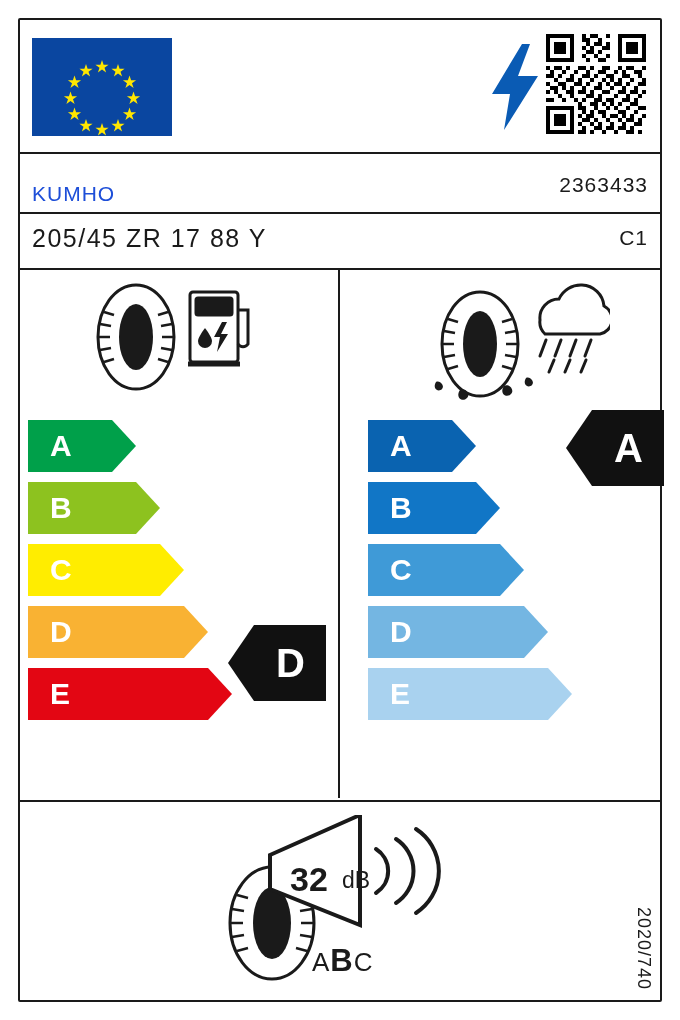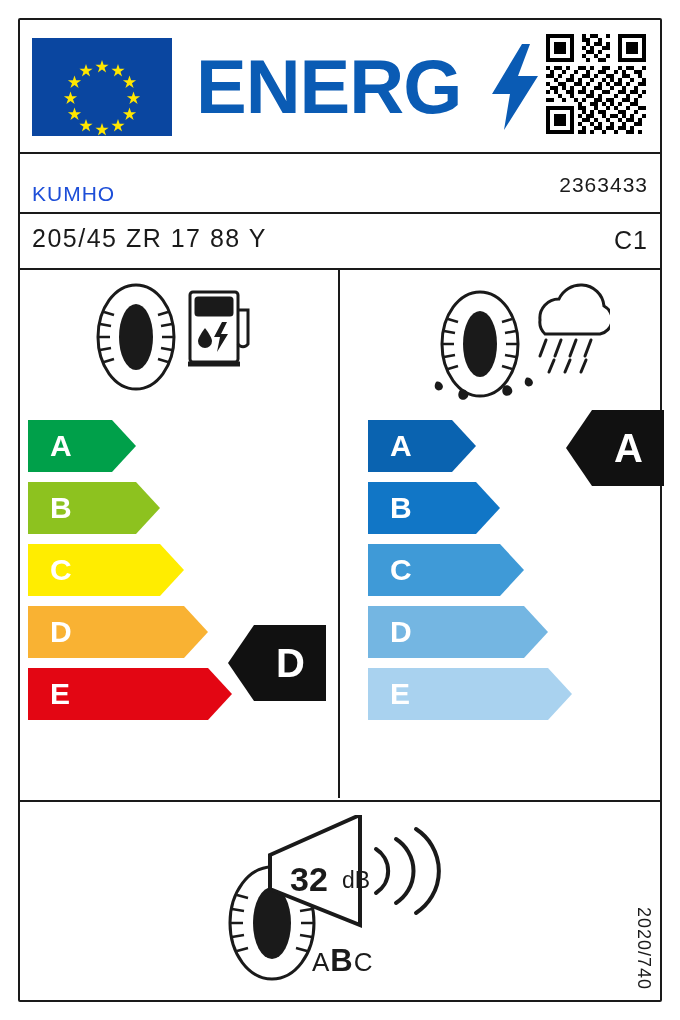--- a/index.html
+++ b/index.html
@@ -119,21 +119,21 @@
     left: 32px;
     top: 224px;
     font-size: 25px;
     color: #1a1a1a;
     letter-spacing: 1.5px;
   }
   .tyre-class {
     position: absolute;
     right: 32px;
     top: 226px;
-    font-size: 25px;
+    font-size: 21px;
     color: #1a1a1a;
     letter-spacing: 1px;
   }
 
   
   .pict {
     position: absolute;
   }
   .pict-fuel { left: 88px; top: 282px; width: 170px; height: 110px; }
   .pict-wet  { left: 430px; top: 282px; width: 180px; height: 120px; }
@@ -252,23 +252,20 @@
         <polygon points="70,85 71.6,89.8 76.6,89.8 72.5,92.8 74.1,97.6 70,94.6 65.9,97.6 67.5,92.8 63.4,89.8 68.4,89.8"></polygon>
         <polygon points="54,81 55.6,85.8 60.6,85.8 56.5,88.8 58.1,93.6 54,90.6 49.9,93.6 51.5,88.8 47.4,85.8 52.4,85.8"></polygon>
         <polygon points="42.5,69.5 44.1,74.3 49.1,74.3 45,77.3 46.6,82.1 42.5,79.1 38.4,82.1 40,77.3 35.9,74.3 40.9,74.3"></polygon>
         <polygon points="38.5,53.5 40.1,58.3 45.1,58.3 41,61.3 42.6,66.1 38.5,63.1 34.4,66.1 36,61.3 31.9,58.3 36.9,58.3"></polygon>
         <polygon points="42.5,37.5 44.1,42.3 49.1,42.3 45,45.3 46.6,50.1 42.5,47.1 38.4,50.1 40,45.3 35.9,42.3 40.9,42.3"></polygon>
         <polygon points="54,26 55.6,30.8 60.6,30.8 56.5,33.8 58.1,38.6 54,35.6 49.9,38.6 51.5,33.8 47.4,30.8 52.4,30.8"></polygon>
       </g>
     </svg>
   </div>
 
-  <div class="energ-word">
-    <span class="txt">ENERG</span>
-  </div>
 
   <div class="bolt">
     <svg viewBox="0 0 46 86" width="46" height="86">
       <polygon points="30,0 0,50 18,50 12,86 46,32 26,32 38,0" fill="#0a5bb4"></polygon>
     </svg>
   </div>
 
   <div class="qr">
     <svg viewBox="0 0 25 25" width="100" height="100" shape-rendering="crispEdges">
       <rect width="25" height="25" fill="#ffffff"></rect>

